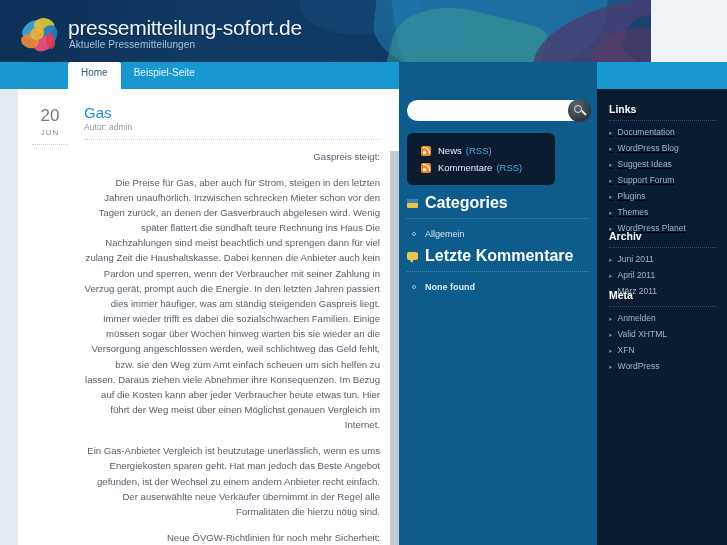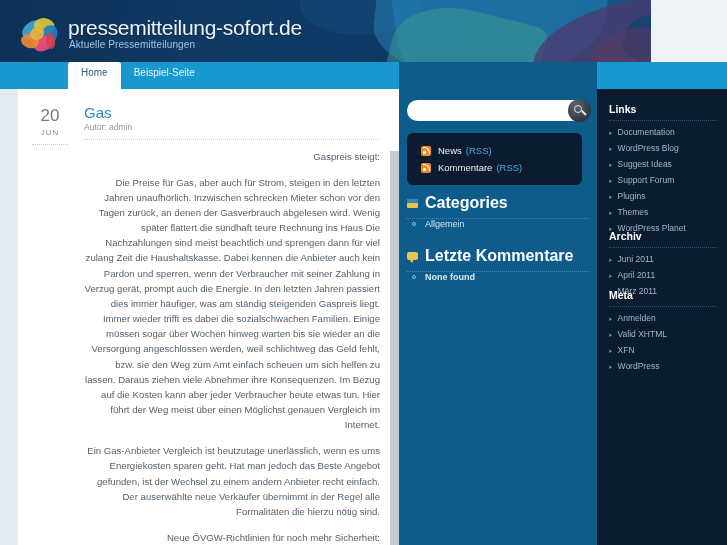--- a/index.html
+++ b/index.html
@@ -120,21 +120,21 @@
   .search-btn .glass {
     position:absolute; left:6px; top:6px; width:8px; height:8px;
     border:1.6px solid #dfe6ec; border-radius:50%;
   }
   .search-btn .handle {
     position:absolute; left:13px; top:13px; width:6px; height:1.6px;
     background:#dfe6ec; transform:rotate(45deg);
   }
 
   .feedbox {
-    position:absolute; left:8px; top:71px; width:175px;
+    position:absolute; left:8px; top:71px; width:148px;
     background:#0c1c30; border-radius:6px; padding:9px 0 9px 0;
   }
   .feed-row { display:flex; align-items:center; padding:3px 0 3px 14px; }
   .rss-icon {
     width:10px; height:10px; background:#ef8a22; border-radius:2px;
     position:relative; flex:0 0 auto; margin-right:7px;
   }
   .rss-icon::before {
     content:""; position:absolute; left:2px; bottom:2px; width:2.5px; height:2.5px;
     background:#fff; border-radius:50%;
@@ -158,31 +158,31 @@
     background:#3d7fb5; border-radius:1px 1px 0 0;
   }
   .ic-bubble { width:11px; height:8px; background:#e8c54a; border-radius:2px; }
   .ic-bubble::after {
     content:""; position:absolute; left:2px; top:7px; width:0; height:0;
     border-left:3px solid transparent; border-right:2px solid transparent;
     border-top:4px solid #e8c54a;
   }
   .w-title { font-size:16px; color:#ffffff; font-weight:bold; }
   .w-rule { margin-top:6px; border-top:1px dotted #3f86b5; }
-  .w-item { display:flex; align-items:center; padding-left:5px; }
+  .w-item { display:flex; align-items:center; margin-top:10px; padding-left:5px; }
   .bullet-o {
     width:4px; height:4px; border:1px solid #8fc0dd; border-radius:50%;
     margin-right:9px; flex:0 0 auto;
   }
   .w-item-label { font-size:9px; color:#cfe3f1; }
   .w-item-label.bold { font-weight:bold; color:#dbeaf4; }
 
   
   .rwidget { position:absolute; left:12px; width:108px; }
-  .rw-links { top:41px; }
+  .rw-links { top:41px;text-decoration:underline; }
   .rw-archiv { top:168px; }
   .rw-meta { top:227px; }
   .rw-title { font-size:10.5px; color:#ffffff; font-weight:bold; }
   .rw-rule { margin-top:5px; border-top:1px dotted #31506e; }
   .rw-item { display:flex; align-items:center; margin-top:6px; }
   .chev { font-size:7px; color:#57789a; margin-right:5px; flex:0 0 auto; line-height:1; }
   .rw-label { font-size:8.5px; color:#9db6cd; }
 </style>
 </head>
 <body>

